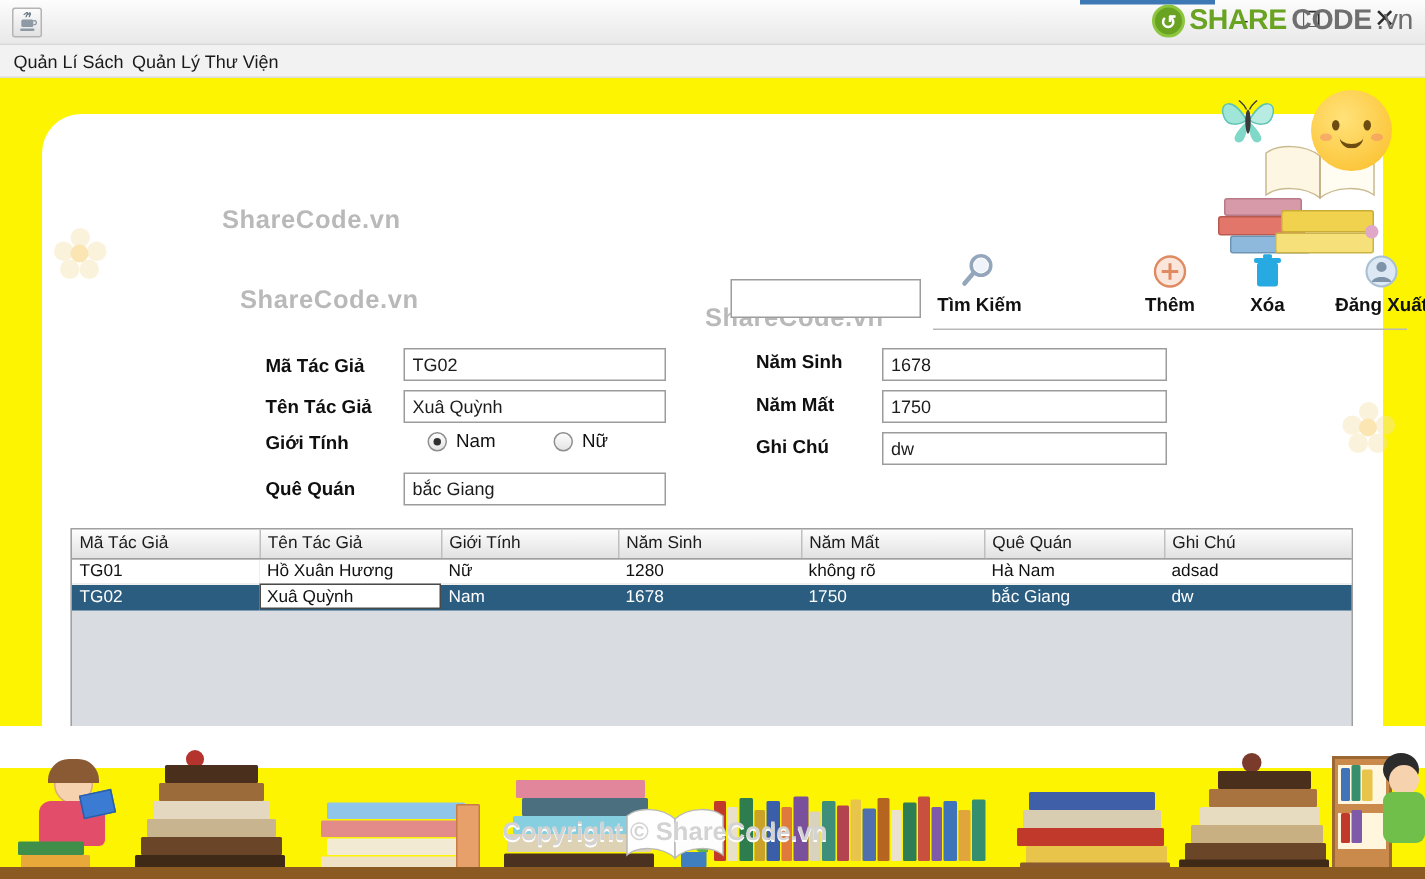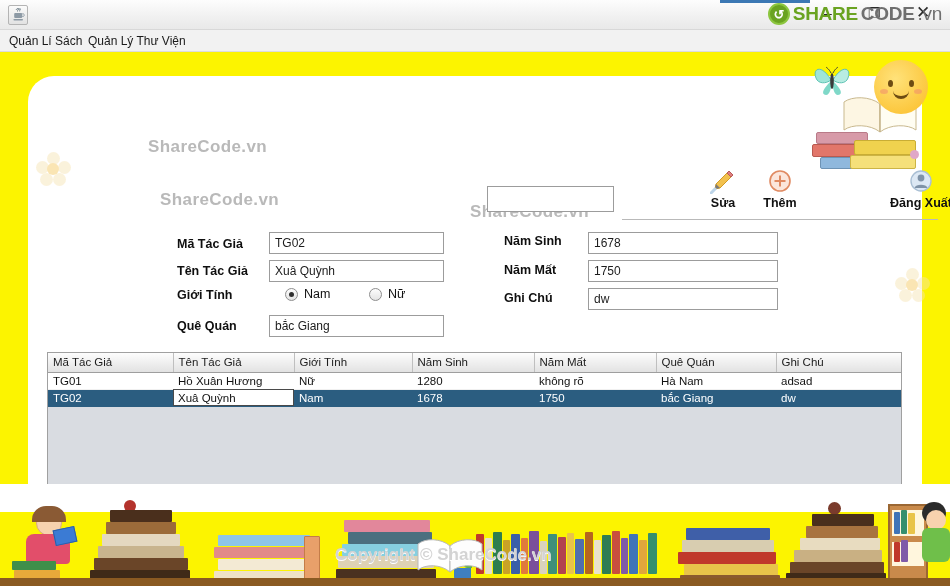--- a/index.html
+++ b/index.html
@@ -342,44 +342,53 @@
   </div>
 
   <div class="watermark" style="left:148px;top:137px;">ShareCode.vn</div>
   <div class="watermark" style="left:160px;top:190px;">ShareCode.vn</div>
   <div class="watermark" style="left:470px;top:202px;">ShareCode.vn</div>
 
   <input class="finput searchfield" type="text" style="left: 487px; top: 186px; width: 127px; height: 26px;" value="">
 
   <div class="toolbar">
 
-
-    <div class="tbtn tb1">
+    <div class="tbtn tb0">
       <span class="ticon">
         <svg width="26" height="26" viewBox="0 0 26 26">
-          <path d="M19 3 L23 7 L10 20 L5 21 L6 16 Z" fill="#f2c14e" stroke="#d29b25" stroke-width="1"></path>
-          <path d="M19 3 L23 7 L21 9 L17 5 Z" fill="#de7e7e" stroke="#b85a5a" stroke-width="1"></path>
-          <path d="M6 16 L10 20 L5 21 Z" fill="#7a7a7a"></path>
-          <path d="M5 21 L1 25" stroke="#bcd4e8" stroke-width="3" stroke-linecap="round"></path>
+          <circle cx="14" cy="9" r="6.5" fill="none" stroke="#93a6bb" stroke-width="2.4"></circle>
+          <circle cx="14" cy="9" r="4.6" fill="#eef4fa"></circle>
+          <line x1="9" y1="14" x2="3" y2="21" stroke="#93a6bb" stroke-width="3" stroke-linecap="round"></line>
         </svg>
       </span>
-      <span class="tlabel">Sửa</span>
-    </div>
+      <span class="tlabel">Tìm Kiếm</span>
+    </div>
+
 
     <div class="tbtn tb2">
       <span class="ticon">
         <svg width="24" height="24" viewBox="0 0 24 24">
           <circle cx="12" cy="12" r="10" fill="#fbe6dc" stroke="#e08a62" stroke-width="1.6"></circle>
           <line x1="12" y1="6.5" x2="12" y2="17.5" stroke="#e08a62" stroke-width="2"></line>
           <line x1="6.5" y1="12" x2="17.5" y2="12" stroke="#e08a62" stroke-width="2"></line>
         </svg>
       </span>
       <span class="tlabel">Thêm</span>
     </div>
 
+    <div class="tbtn tb3">
+      <span class="ticon">
+        <svg width="24" height="26" viewBox="0 0 24 26">
+          <rect x="5" y="7" width="14" height="16" rx="2" fill="#27a9e1"></rect>
+          <rect x="3" y="4" width="18" height="3.4" rx="1.4" fill="#27a9e1"></rect>
+          <rect x="9" y="1.5" width="6" height="2.6" rx="1" fill="#27a9e1"></rect>
+        </svg>
+      </span>
+      <span class="tlabel">Xóa</span>
+    </div>
 
     <div class="tbtn tb4">
       <span class="ticon">
         <svg width="24" height="24" viewBox="0 0 24 24">
           <circle cx="12" cy="12" r="10" fill="#dce8f4" stroke="#a9bfd4" stroke-width="1.4"></circle>
           <circle cx="12" cy="9" r="3.4" fill="#7f93a8"></circle>
           <path d="M5.5 19 C6.5 14.6, 17.5 14.6, 18.5 19 Z" fill="#7f93a8"></path>
         </svg>
       </span>
       <span class="tlabel">Đăng Xuất</span>

